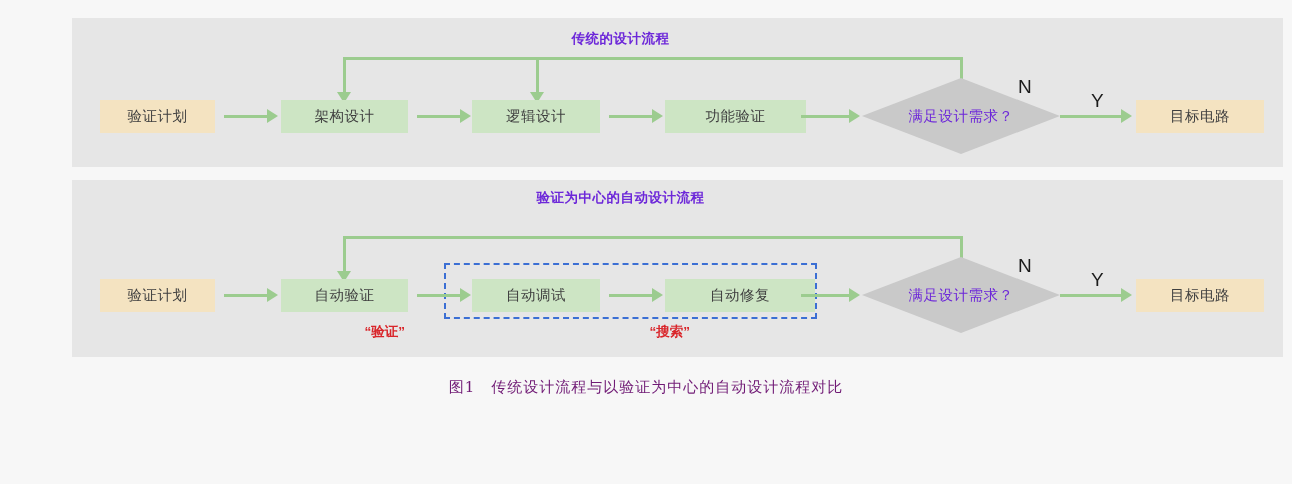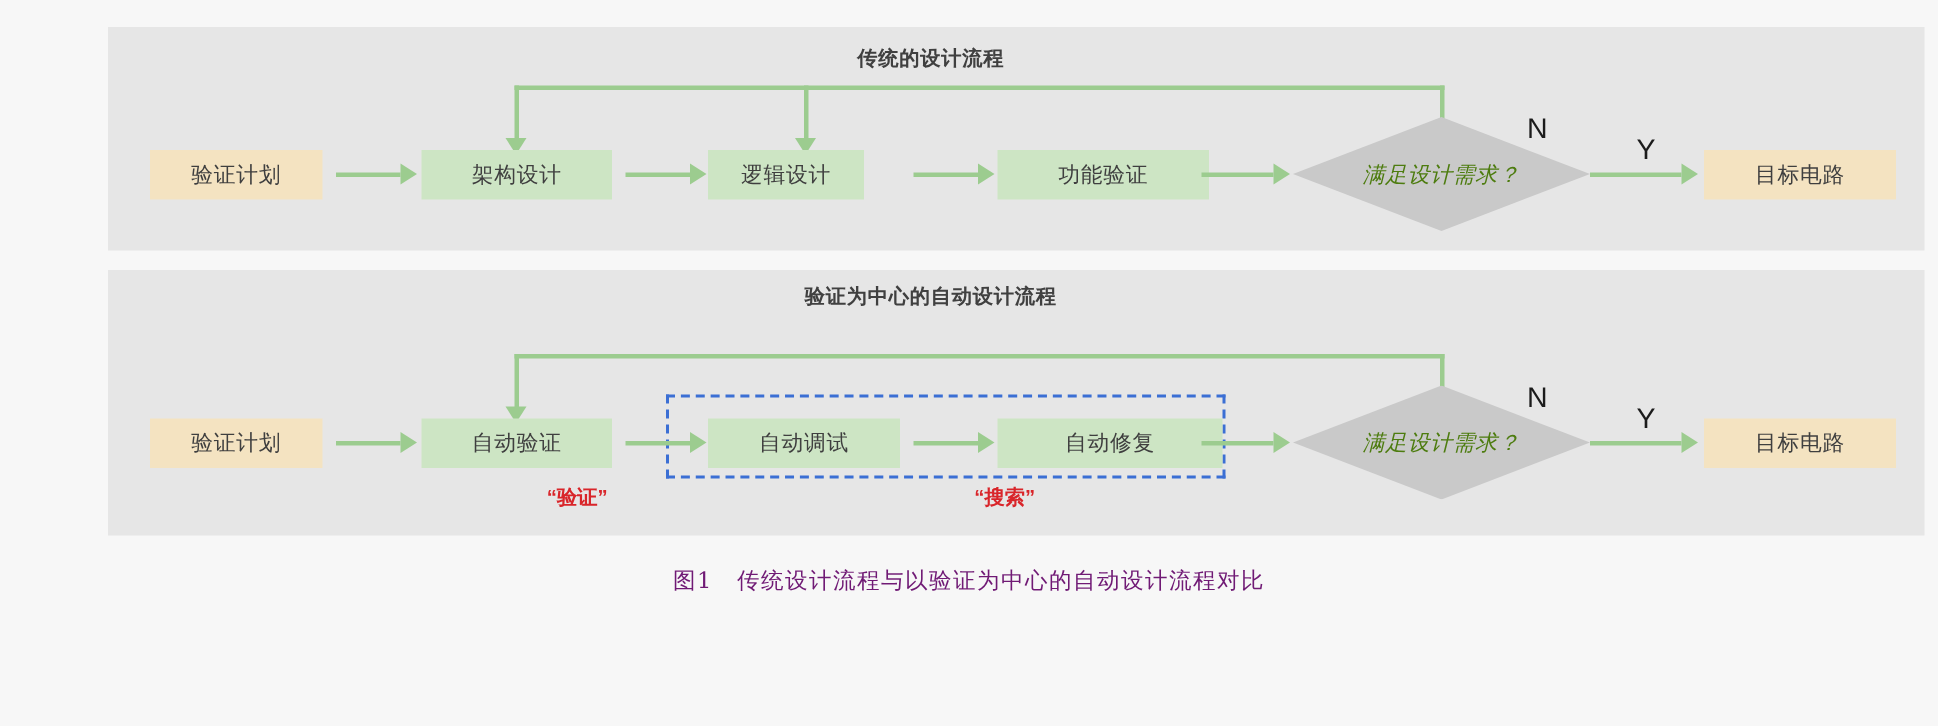--- a/index.html
+++ b/index.html
@@ -29,21 +29,21 @@
   }
   #panel-traditional { top: 18px; height: 149px; }
   #panel-automated  { top: 180px; height: 177px; }
 
   .panel-title {
     position: absolute;
     top: 12px;
     left: 0;
     width: 1097px;
     text-align: center;
-    color: #404040;
+    color: #6d28d9;
     font-size: 13.5px;
     font-weight: bold;
     letter-spacing: 0.5px;
     white-space: nowrap;
   }
   #panel-automated .panel-title { top: 9px; }
 
   
   .node {
     position: absolute;
@@ -78,24 +78,23 @@
     background: #c9c9c9;
     clip-path: polygon(50% 0%, 100% 50%, 50% 100%, 0% 50%);
   }
   .diamond-label {
     position: absolute;
     inset: 0;
     display: flex;
     align-items: center;
     justify-content: center;
     font-size: 14.5px;
-    color: #4d7c0f;
+    color: #6d28d9;
     letter-spacing: 0.5px;
     white-space: nowrap;
-    font-style: italic;
   }
 
   
   .hline {
     position: absolute;
     height: 3px;
     background: #9ccc8f;
   }
   .vline {
     position: absolute;
@@ -187,21 +186,21 @@
     <div class="node start" style="left:28px; top:82px; width:115px;">验证计划</div>
 
     <div class="hline" style="left:152px; top:97px; width:43px;"></div>
     <div class="arrow-right" style="left:195px; top:91px;"></div>
 
     <div class="node proc" style="left:209px; top:82px; width:127px;">架构设计</div>
 
     <div class="hline" style="left:345px; top:97px; width:43px;"></div>
     <div class="arrow-right" style="left:388px; top:91px;"></div>
 
-    <div class="node proc" style="left:400px; top:82px; width:104px;text-align:right;">逻辑设计</div>
+    <div class="node proc" style="left:400px; top:82px; width:128px;text-align:right;">逻辑设计</div>
 
     <div class="hline" style="left:537px; top:97px; width:43px;"></div>
     <div class="arrow-right" style="left:580px; top:91px;"></div>
 
     <div class="node proc" style="left:593px; top:82px; width:141px;">功能验证</div>
 
     <div class="hline" style="left:729px; top:97px; width:48px;"></div>
     <div class="arrow-right" style="left:777px; top:91px;"></div>
 
     <div class="diamond-wrap" style="left:790px; top:60px;">

